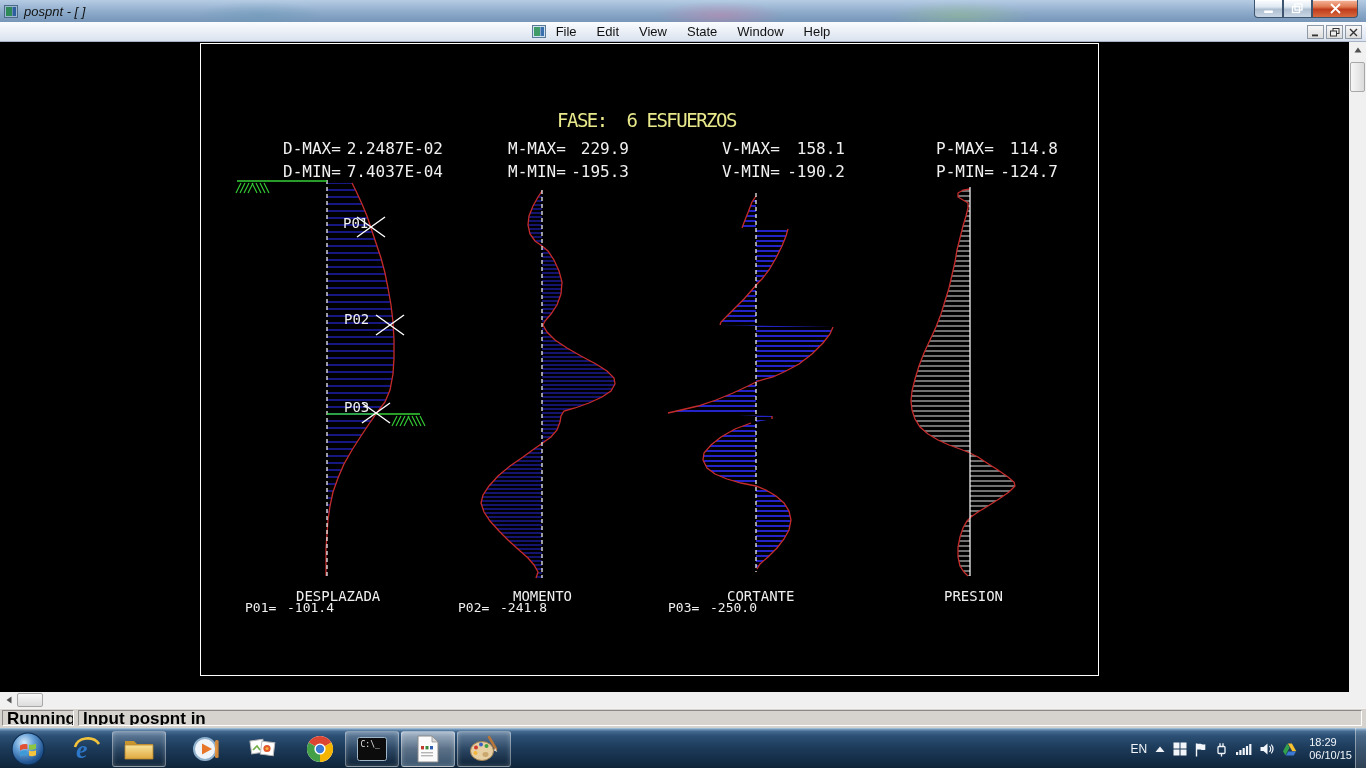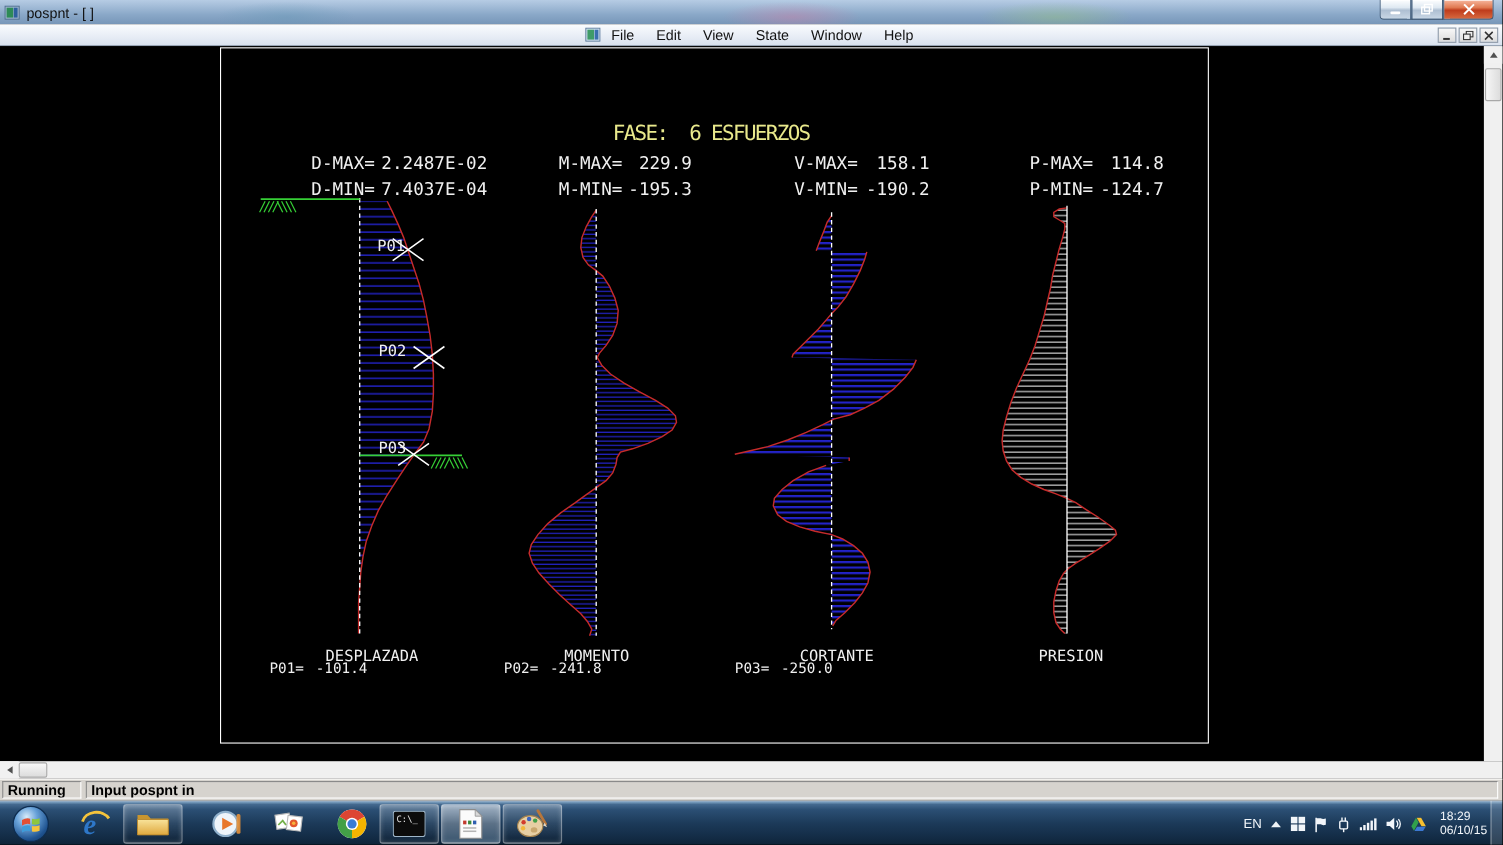--- a/index.html
+++ b/index.html
@@ -6,21 +6,21 @@
 html,body{width:1366px;height:768px;overflow:hidden;background:#000;font-family:"Liberation Sans",sans-serif;}
 .screen{position:relative;width:1366px;height:768px;}
 
 
 .titlebar{position:absolute;top:0;left:0;width:1366px;height:22px;
  background:
   radial-gradient(90px 20px at 720px 70%, rgba(205,125,165,.45), transparent 70%),
   radial-gradient(100px 20px at 960px 70%, rgba(150,195,120,.4), transparent 70%),
   radial-gradient(90px 20px at 260px 70%, rgba(100,150,180,.4), transparent 70%),
   linear-gradient(#b6cce4,#8aa8c8 60%,#7796b8);
- display:flex;align-items:center;}
+ display:flex;align-items:center;font-style:italic;}
 .app-icon{margin-left:4px;display:flex;}
 .title-text{margin-left:6px;font-size:13px;color:#111;}
 .cap-group{position:absolute;right:8px;top:0;display:flex;}
 .cap-btn{width:29px;height:18px;display:flex;align-items:center;justify-content:center;
  border:1px solid #3d556f;border-top:none;
  background:linear-gradient(180deg,#fdfeff 0%,#dfe9f2 40%,#aebfd2 55%,#c9d7e5 100%);
  box-shadow:inset 0 1px 0 rgba(255,255,255,.7);}
 .cap-btn:first-child{border-bottom-left-radius:4px;}
 .cap-btn.close{width:46px;border-bottom-right-radius:4px;
  background:linear-gradient(180deg,#f7b79e 0%,#e07a52 40%,#bf3c1c 55%,#d7693f 100%);}
@@ -53,21 +53,21 @@
  background:linear-gradient(90deg,#f6f6f6,#dcdcdc);border:1px solid #a8a8a8;border-radius:2px;}
 .hscroll{position:absolute;top:692px;left:0;width:1366px;height:16px;background:#f0f0f0;}
 .hs-btn{position:absolute;left:0;top:0;width:17px;height:16px;display:flex;align-items:center;justify-content:center;background:#f1f1f1;}
 .hs-thumb{position:absolute;left:17px;top:1px;width:26px;height:14px;
  background:linear-gradient(#f8f8f8,#dcdcdc);border:1px solid #a8a8a8;border-radius:2px;}
 
 
 .statusbar{position:absolute;top:708px;left:0;width:1366px;height:20px;background:#d6d3ce;
  border-top:1px solid #f5f4f2;display:flex;align-items:stretch;padding:1px 4px 2px 2px;gap:4px;}
 .sp{border:1px solid;border-color:#8a8a8a #ffffff #ffffff #8a8a8a;
- font-weight:bold;font-size:13px;color:#000;padding:0 4px;line-height:15px;white-space:nowrap;overflow:hidden;}
+ font-weight:bold;font-size:17px;color:#000;padding:0 4px;line-height:15px;white-space:nowrap;overflow:hidden;}
 .sp1{width:72px;}
 .sp2{flex:1;}
 
 
 .taskbar{position:absolute;top:728px;left:0;width:1366px;height:40px;
  border-top:1px solid #9dbbd6;
  background:linear-gradient(180deg,#7da2c2 0%,#44698f 6%,#2b4f74 18%,#1c3a59 50%,#132c46 82%,#0e2438 100%);}
 .task-btn{position:absolute;top:2px;width:50px;height:36px;display:flex;align-items:center;justify-content:center;cursor:pointer;}
 .task-btn.boxed{width:54px;border:1px solid rgba(255,255,255,.4);border-radius:3px;
  background:linear-gradient(rgba(255,255,255,.25),rgba(255,255,255,.08) 48%,rgba(0,0,0,.10));

